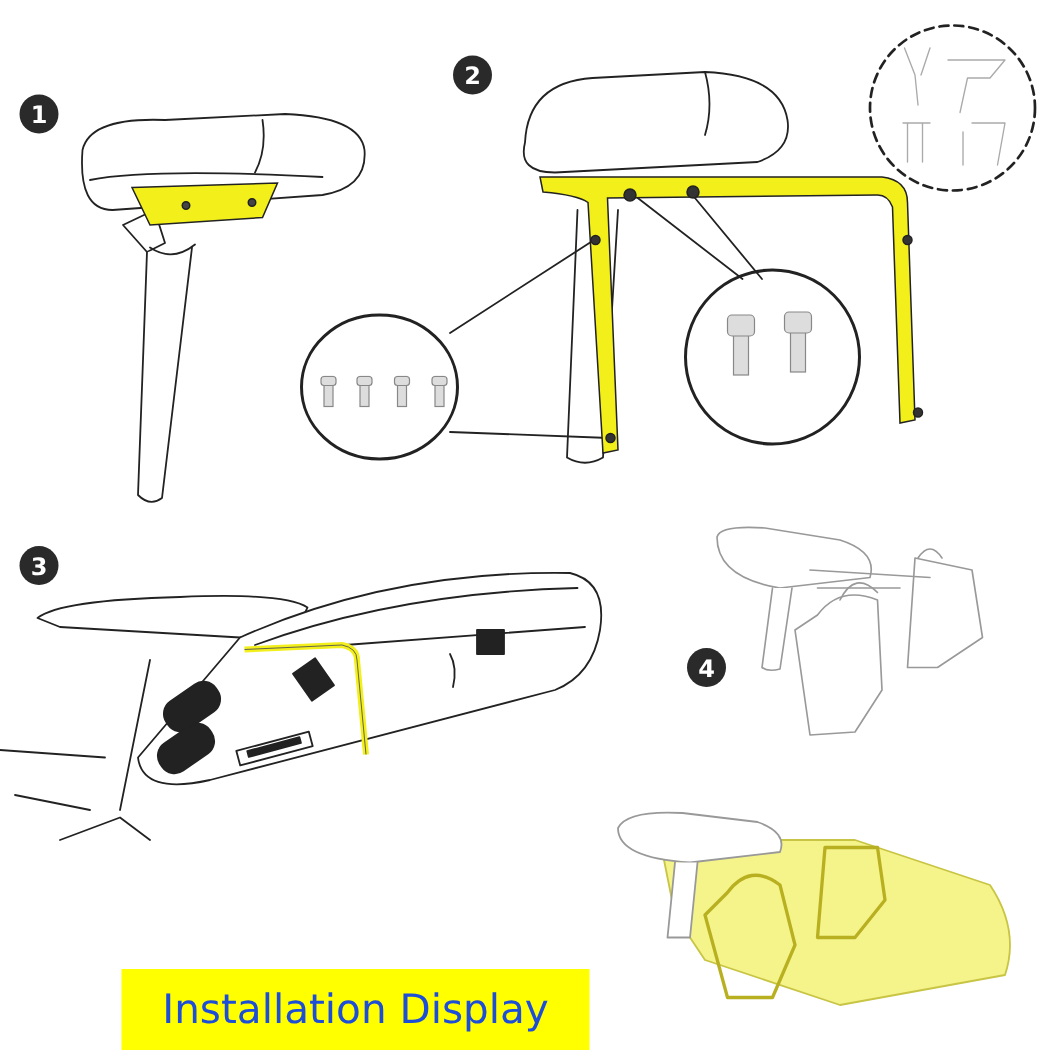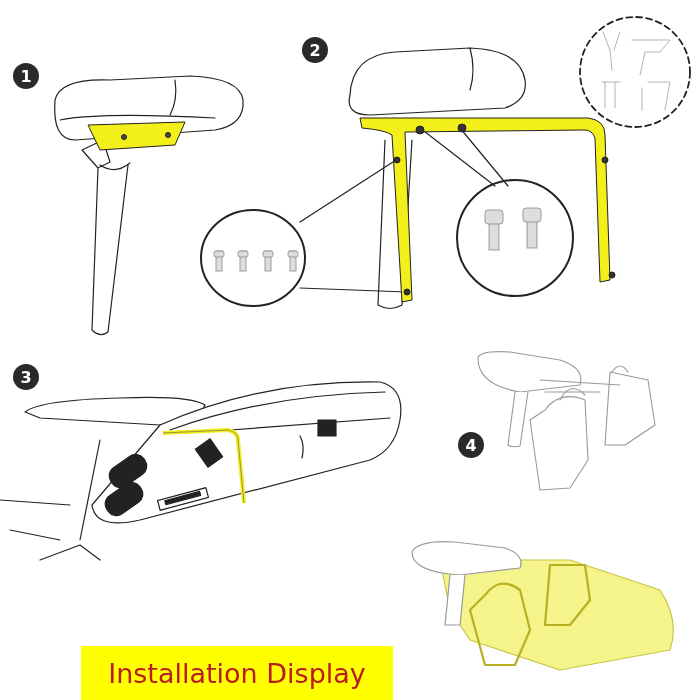--- a/index.html
+++ b/index.html
@@ -5,21 +5,21 @@
   html, body { margin: 0; padding: 0; background: #ffffff; }
   body { width: 700px; height: 700px; position: relative; overflow: hidden;
          font-family: "DejaVu Sans", sans-serif; }
   .badge { position: absolute; width: 26px; height: 26px; border-radius: 50%;
            background: #2a2a2a; color: #fff; font-weight: bold; font-size: 16px;
            display: flex; align-items: center; justify-content: center;
            font-family: "DejaVu Sans", sans-serif; }
   svg { position: absolute; left: 0; top: 0; }
   .caption { position: absolute; left: 81px; top: 646px; width: 312px; height: 54px;
              background: #ffff00; display: flex; align-items: center; justify-content: center;
-             font-family: "DejaVu Sans", sans-serif; font-size: 27px; color: #b91c1c; }
+             font-family: "DejaVu Sans", sans-serif; font-size: 27px; color: #1d4ed8; }
 </style>
 </head>
 <body>
 
 <svg width="700" height="700" viewBox="0 0 700 700">
   <g fill="none" stroke="#222" stroke-width="1.2" stroke-linejoin="round" stroke-linecap="round">
 
     <g>
       <path d="M55 100 Q60 78 110 80 L190 76 Q240 78 243 100 Q245 125 215 130 L75 140 Q52 140 55 100 Z" fill="#fff"></path>
       <path d="M60 120 Q100 112 215 118"></path>

